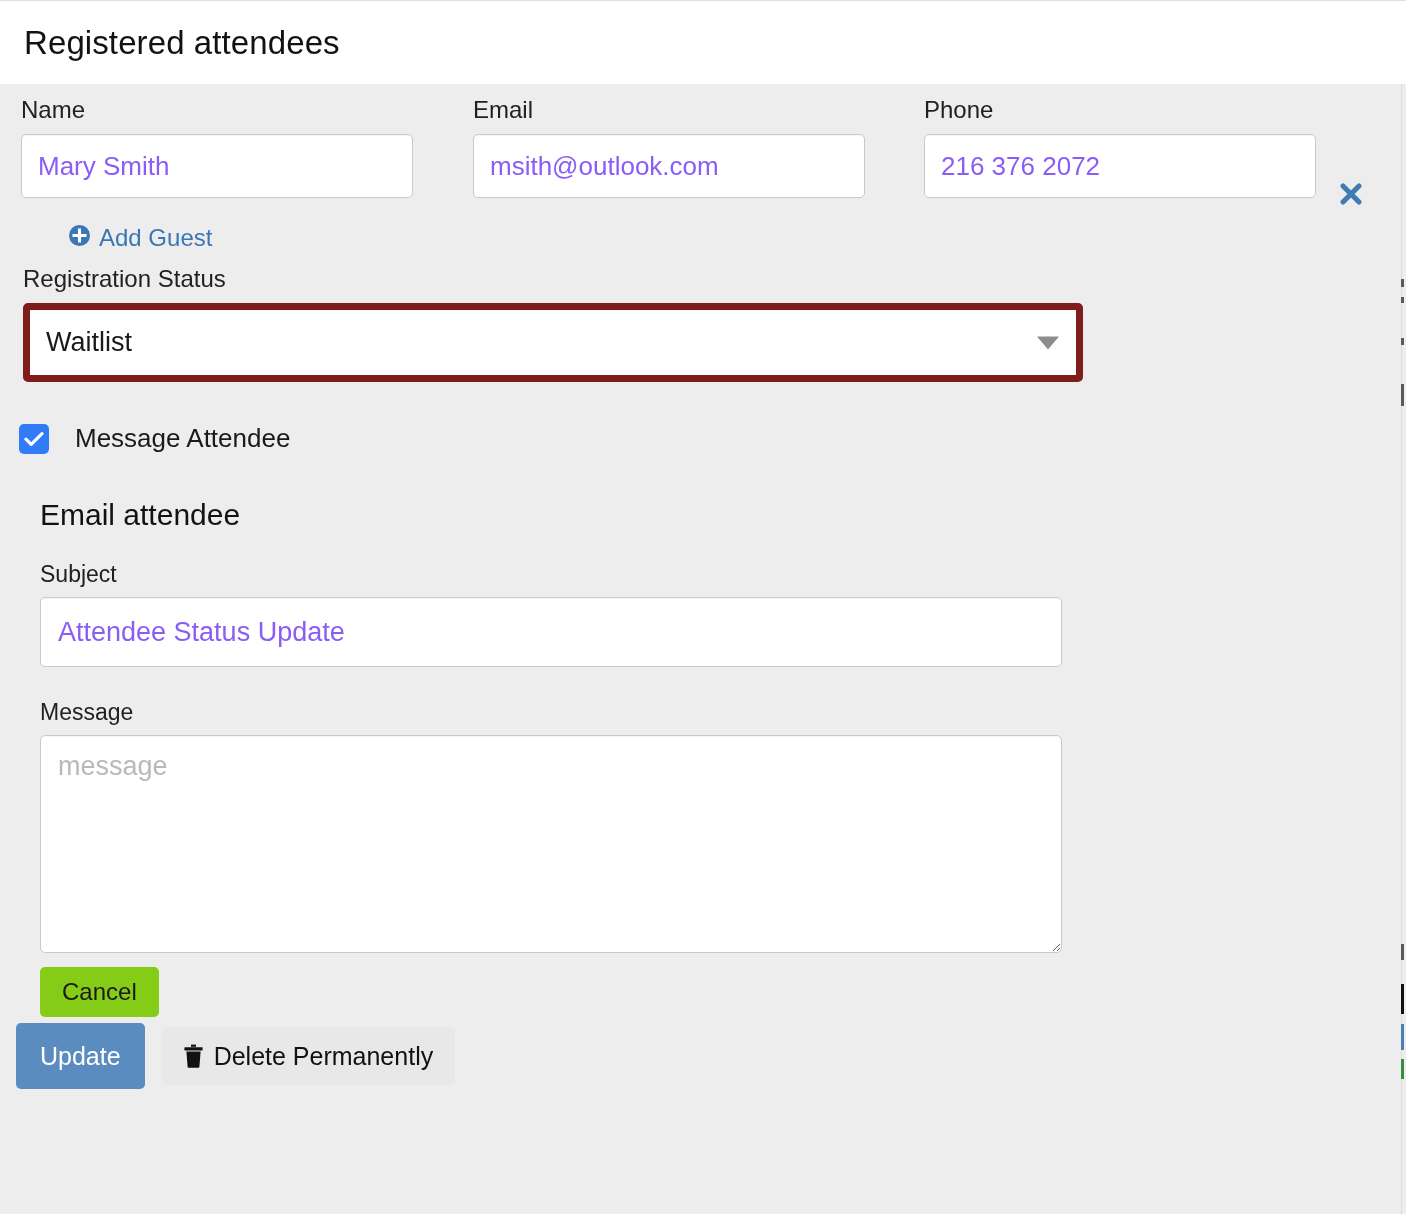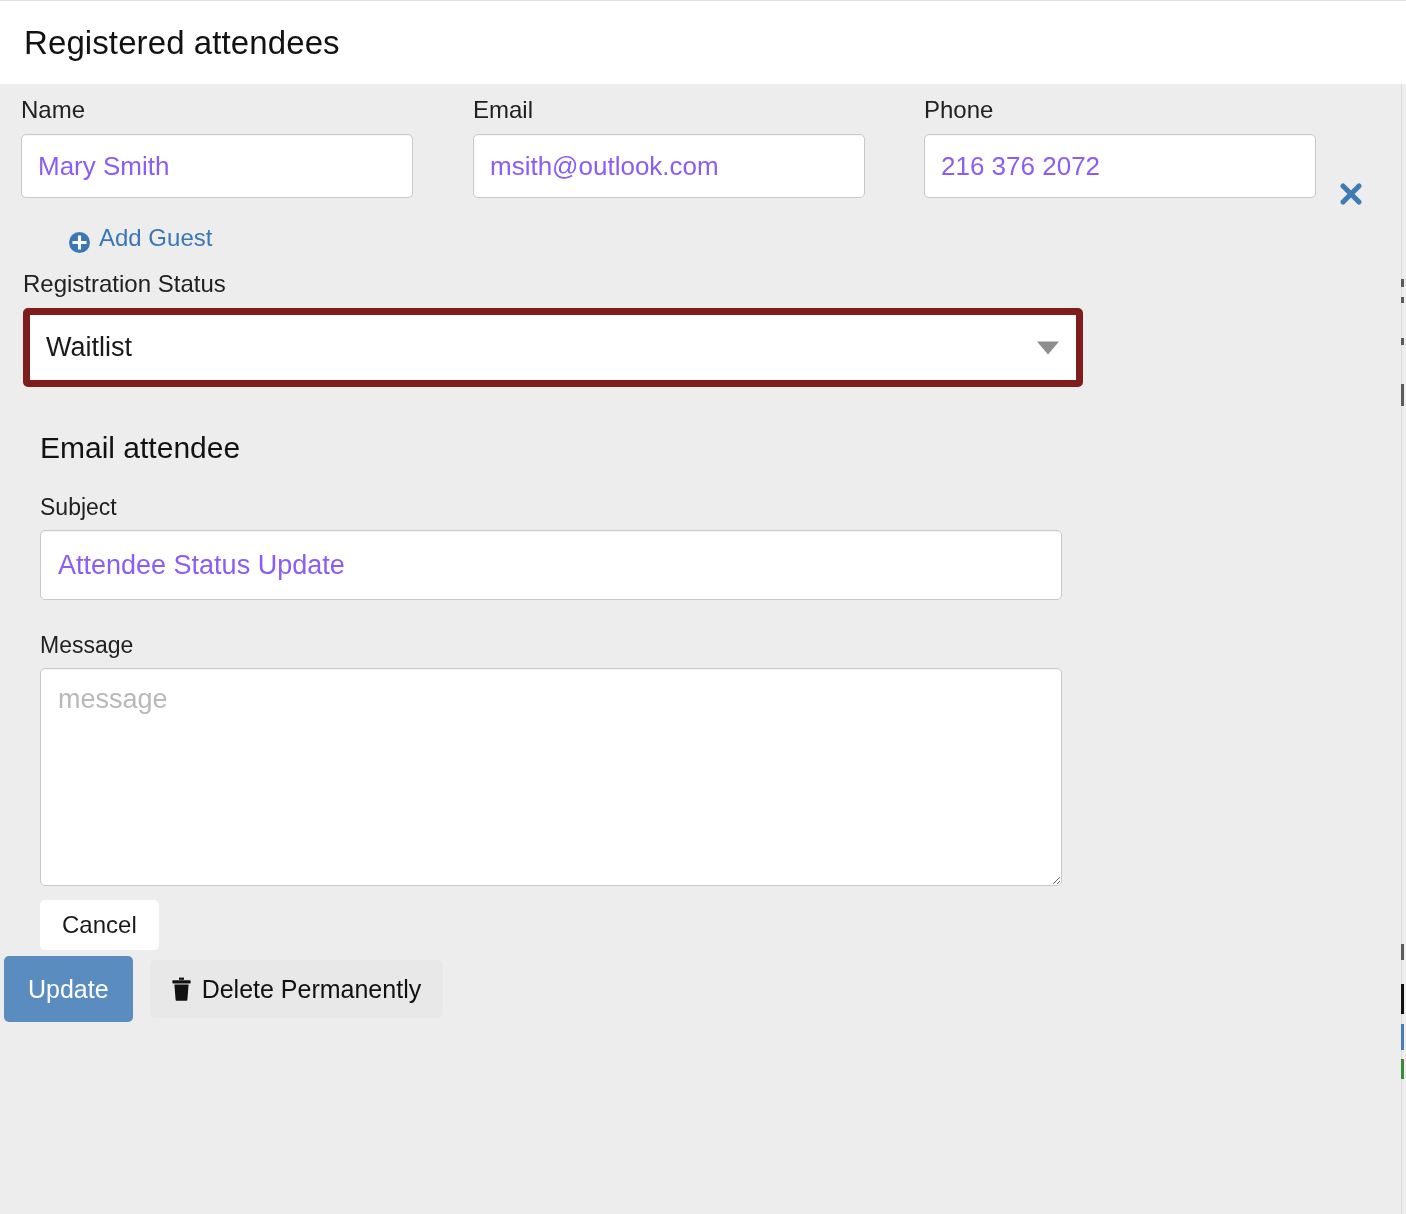--- a/index.html
+++ b/index.html
@@ -92,21 +92,21 @@
     color: #8b5cf6;
     padding: 0 16px;
     outline: none;
     box-shadow: 0 1px 1px rgba(0,0,0,0.04) inset;
   }
   .text-input::placeholder { color: #b5b5b5; }
 
   
   .add-guest {
     display: inline-flex;
-    align-items: flex-end;
+    align-items: flex-start;
     gap: 9px;
     margin-top: 26px;
     margin-left: 69px;
     color: #3b76b5;
     font-size: 24px;
     cursor: pointer;
     background: none;
     border: none;
     padding: 0;
     font-family: "Liberation Sans", sans-serif;
@@ -234,31 +234,31 @@
     margin-top: 14px;
   }
   .btn {
     font-family: "Liberation Sans", sans-serif;
     border: none;
     cursor: pointer;
     border-radius: 5px;
     line-height: 1;
   }
   .btn-cancel {
-    background: #ffffff;
+    background: #84cc16;
     color: #1a1a1a;
     font-size: 24px;
     padding: 13px 22px;
   }
   .action-row {
     display: flex;
     align-items: stretch;
     gap: 17px;
     margin-top: 6px;
-    padding-left: 4px;
+    padding-left: 16px;
   }
   .btn-update {
     background: #5b8cc0;
     color: #ffffff;
     font-size: 25px;
     padding: 0 24px;
     height: 66px;
     display: flex;
     align-items: center;
   }
@@ -347,20 +347,28 @@
     <div class="field-label">Registration Status</div>
     <div class="select-wrap">
       <div class="select-box">
         <span>Waitlist</span>
       </div>
       <span class="select-caret"></span>
     </div>
   </div>
 
   
+  <div class="checkbox-row">
+    <span class="checkbox">
+      <svg width="20" height="16" viewBox="0 0 20 16" aria-hidden="true">
+        <path d="M2 8.2 L7.2 13.4 L18 2.6" stroke="#ffffff" stroke-width="3.2" fill="none" stroke-linecap="round" stroke-linejoin="round"></path>
+      </svg>
+    </span>
+    <span class="checkbox-label">Message Attendee</span>
+  </div>
 
   
   <div class="email-section">
     <div class="section-title">Email attendee</div>
 
     <div class="sub-label">Subject</div>
     <input class="text-input subject-input" type="text" value="Attendee Status Update" style="">
 
     <div class="message-label">Message</div>
     <textarea class="message-area" placeholder="message" style=""></textarea>

